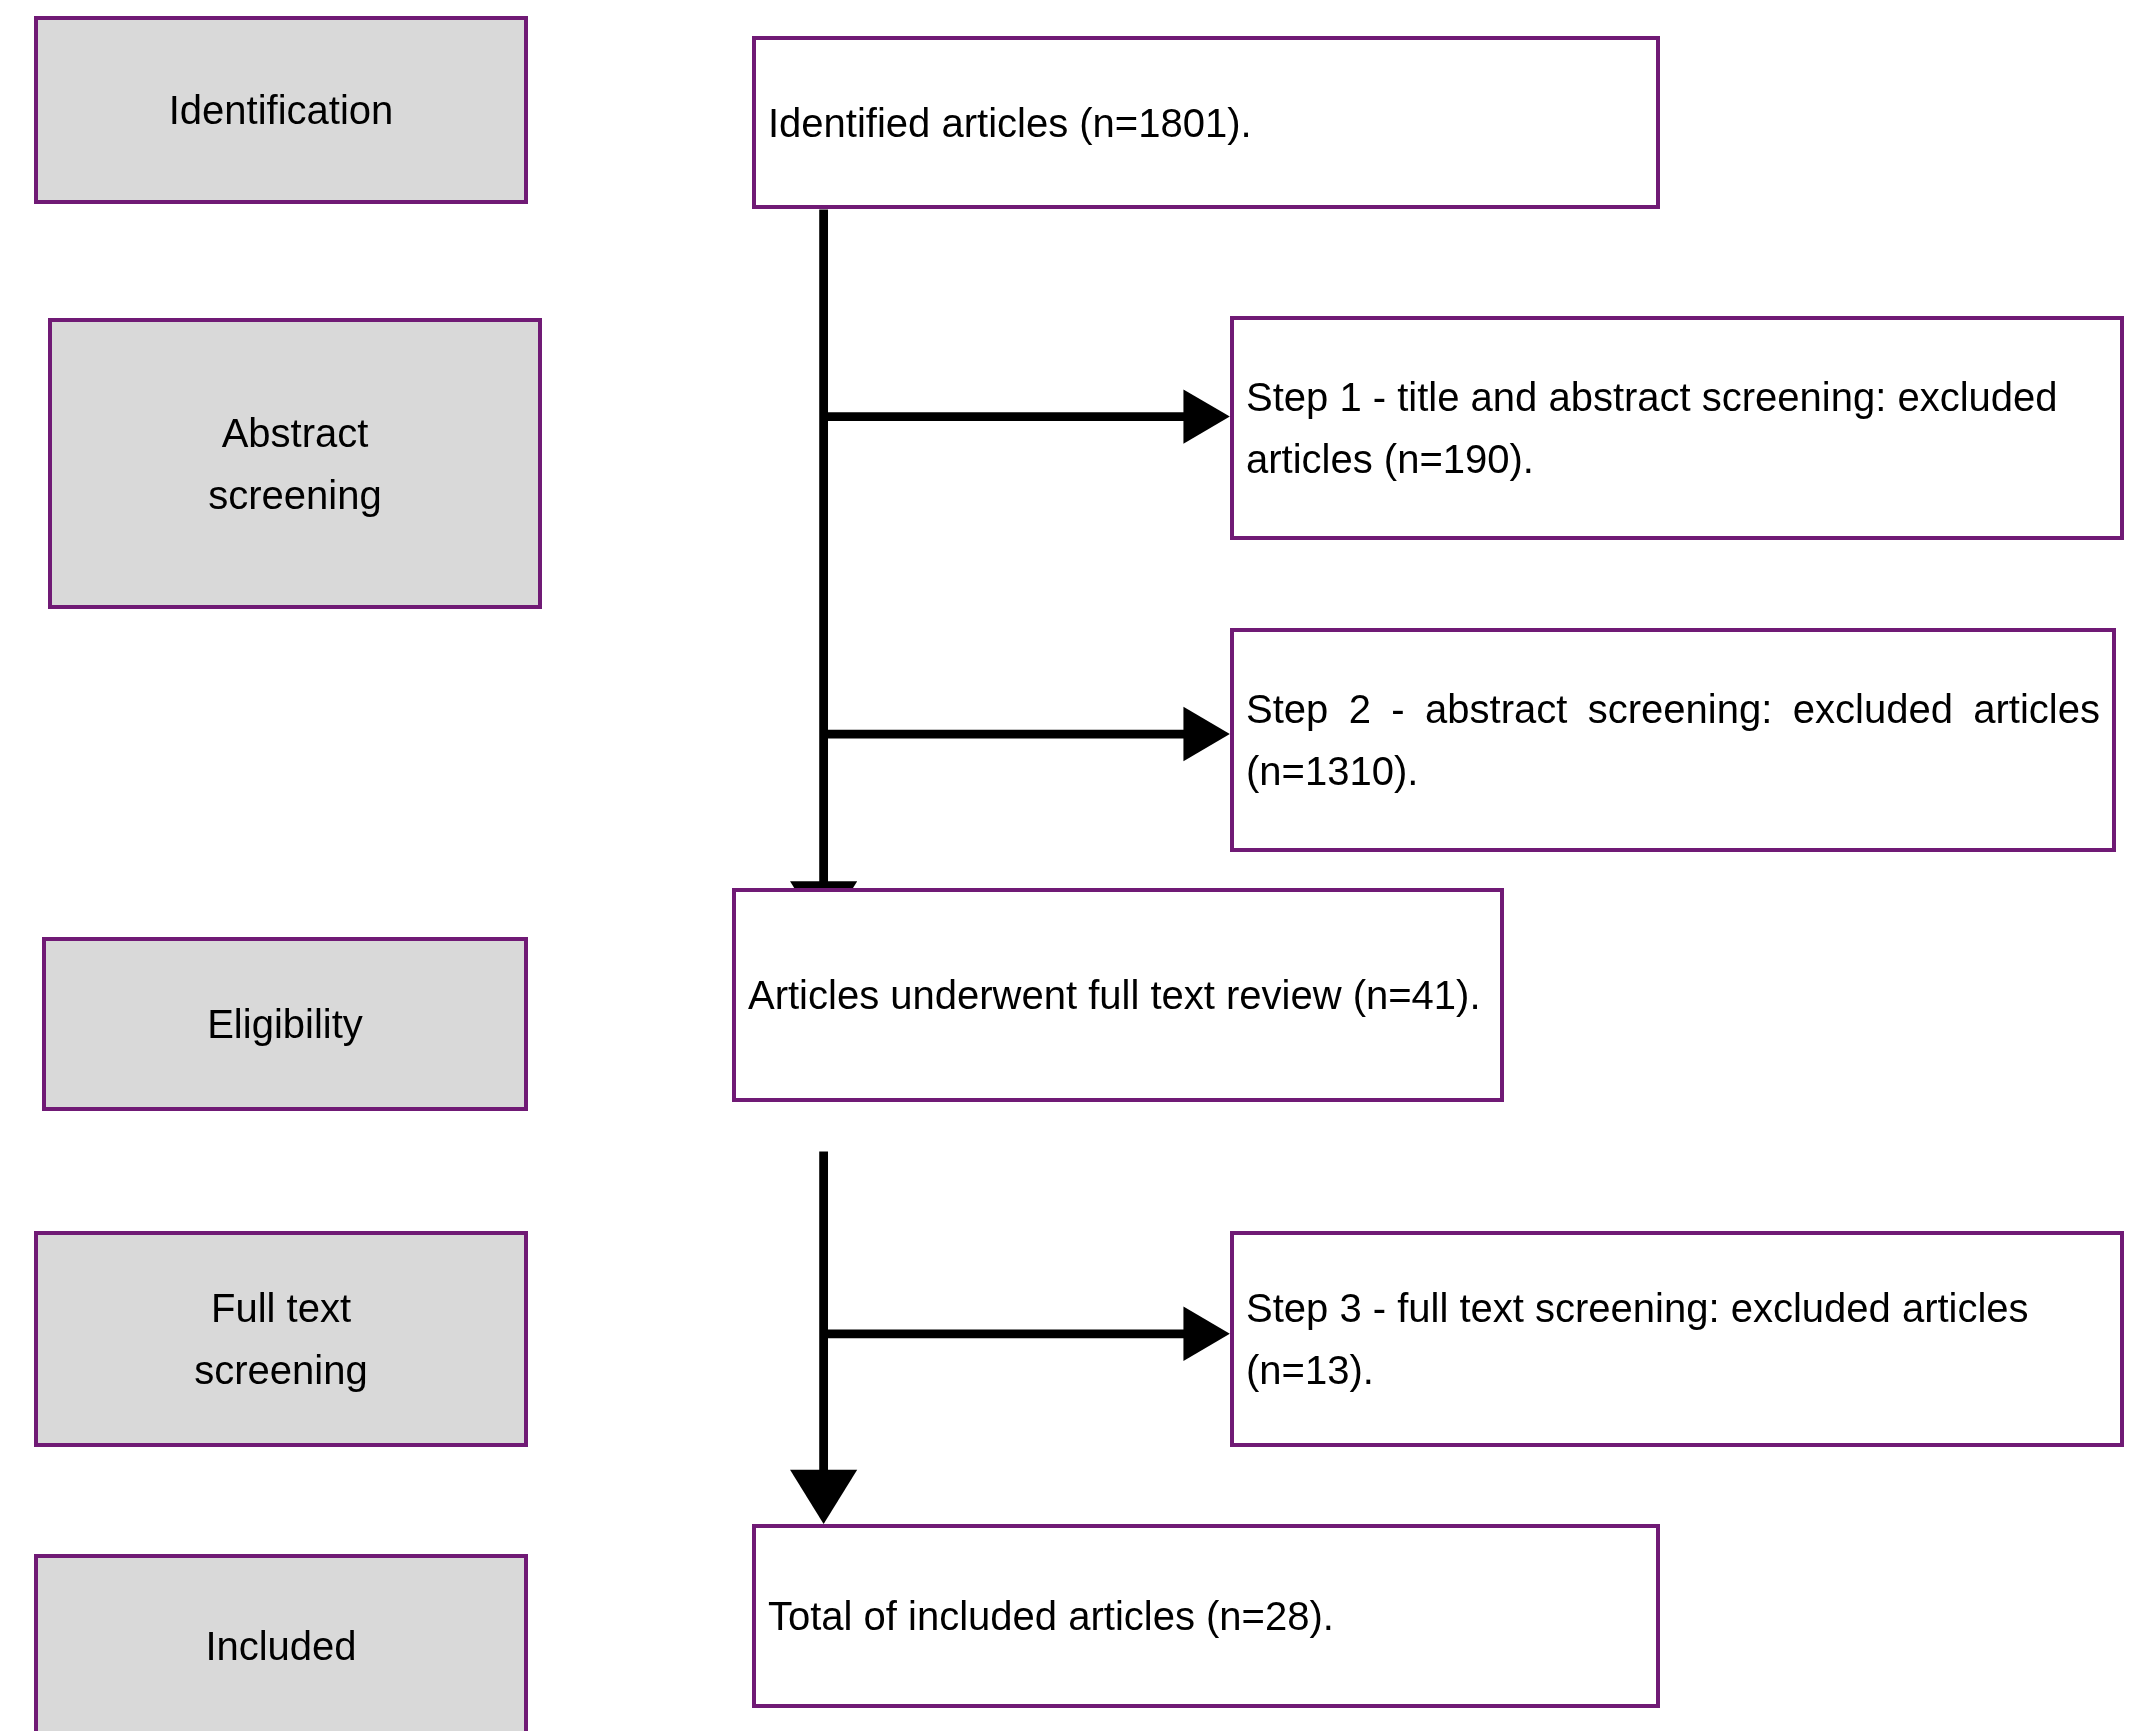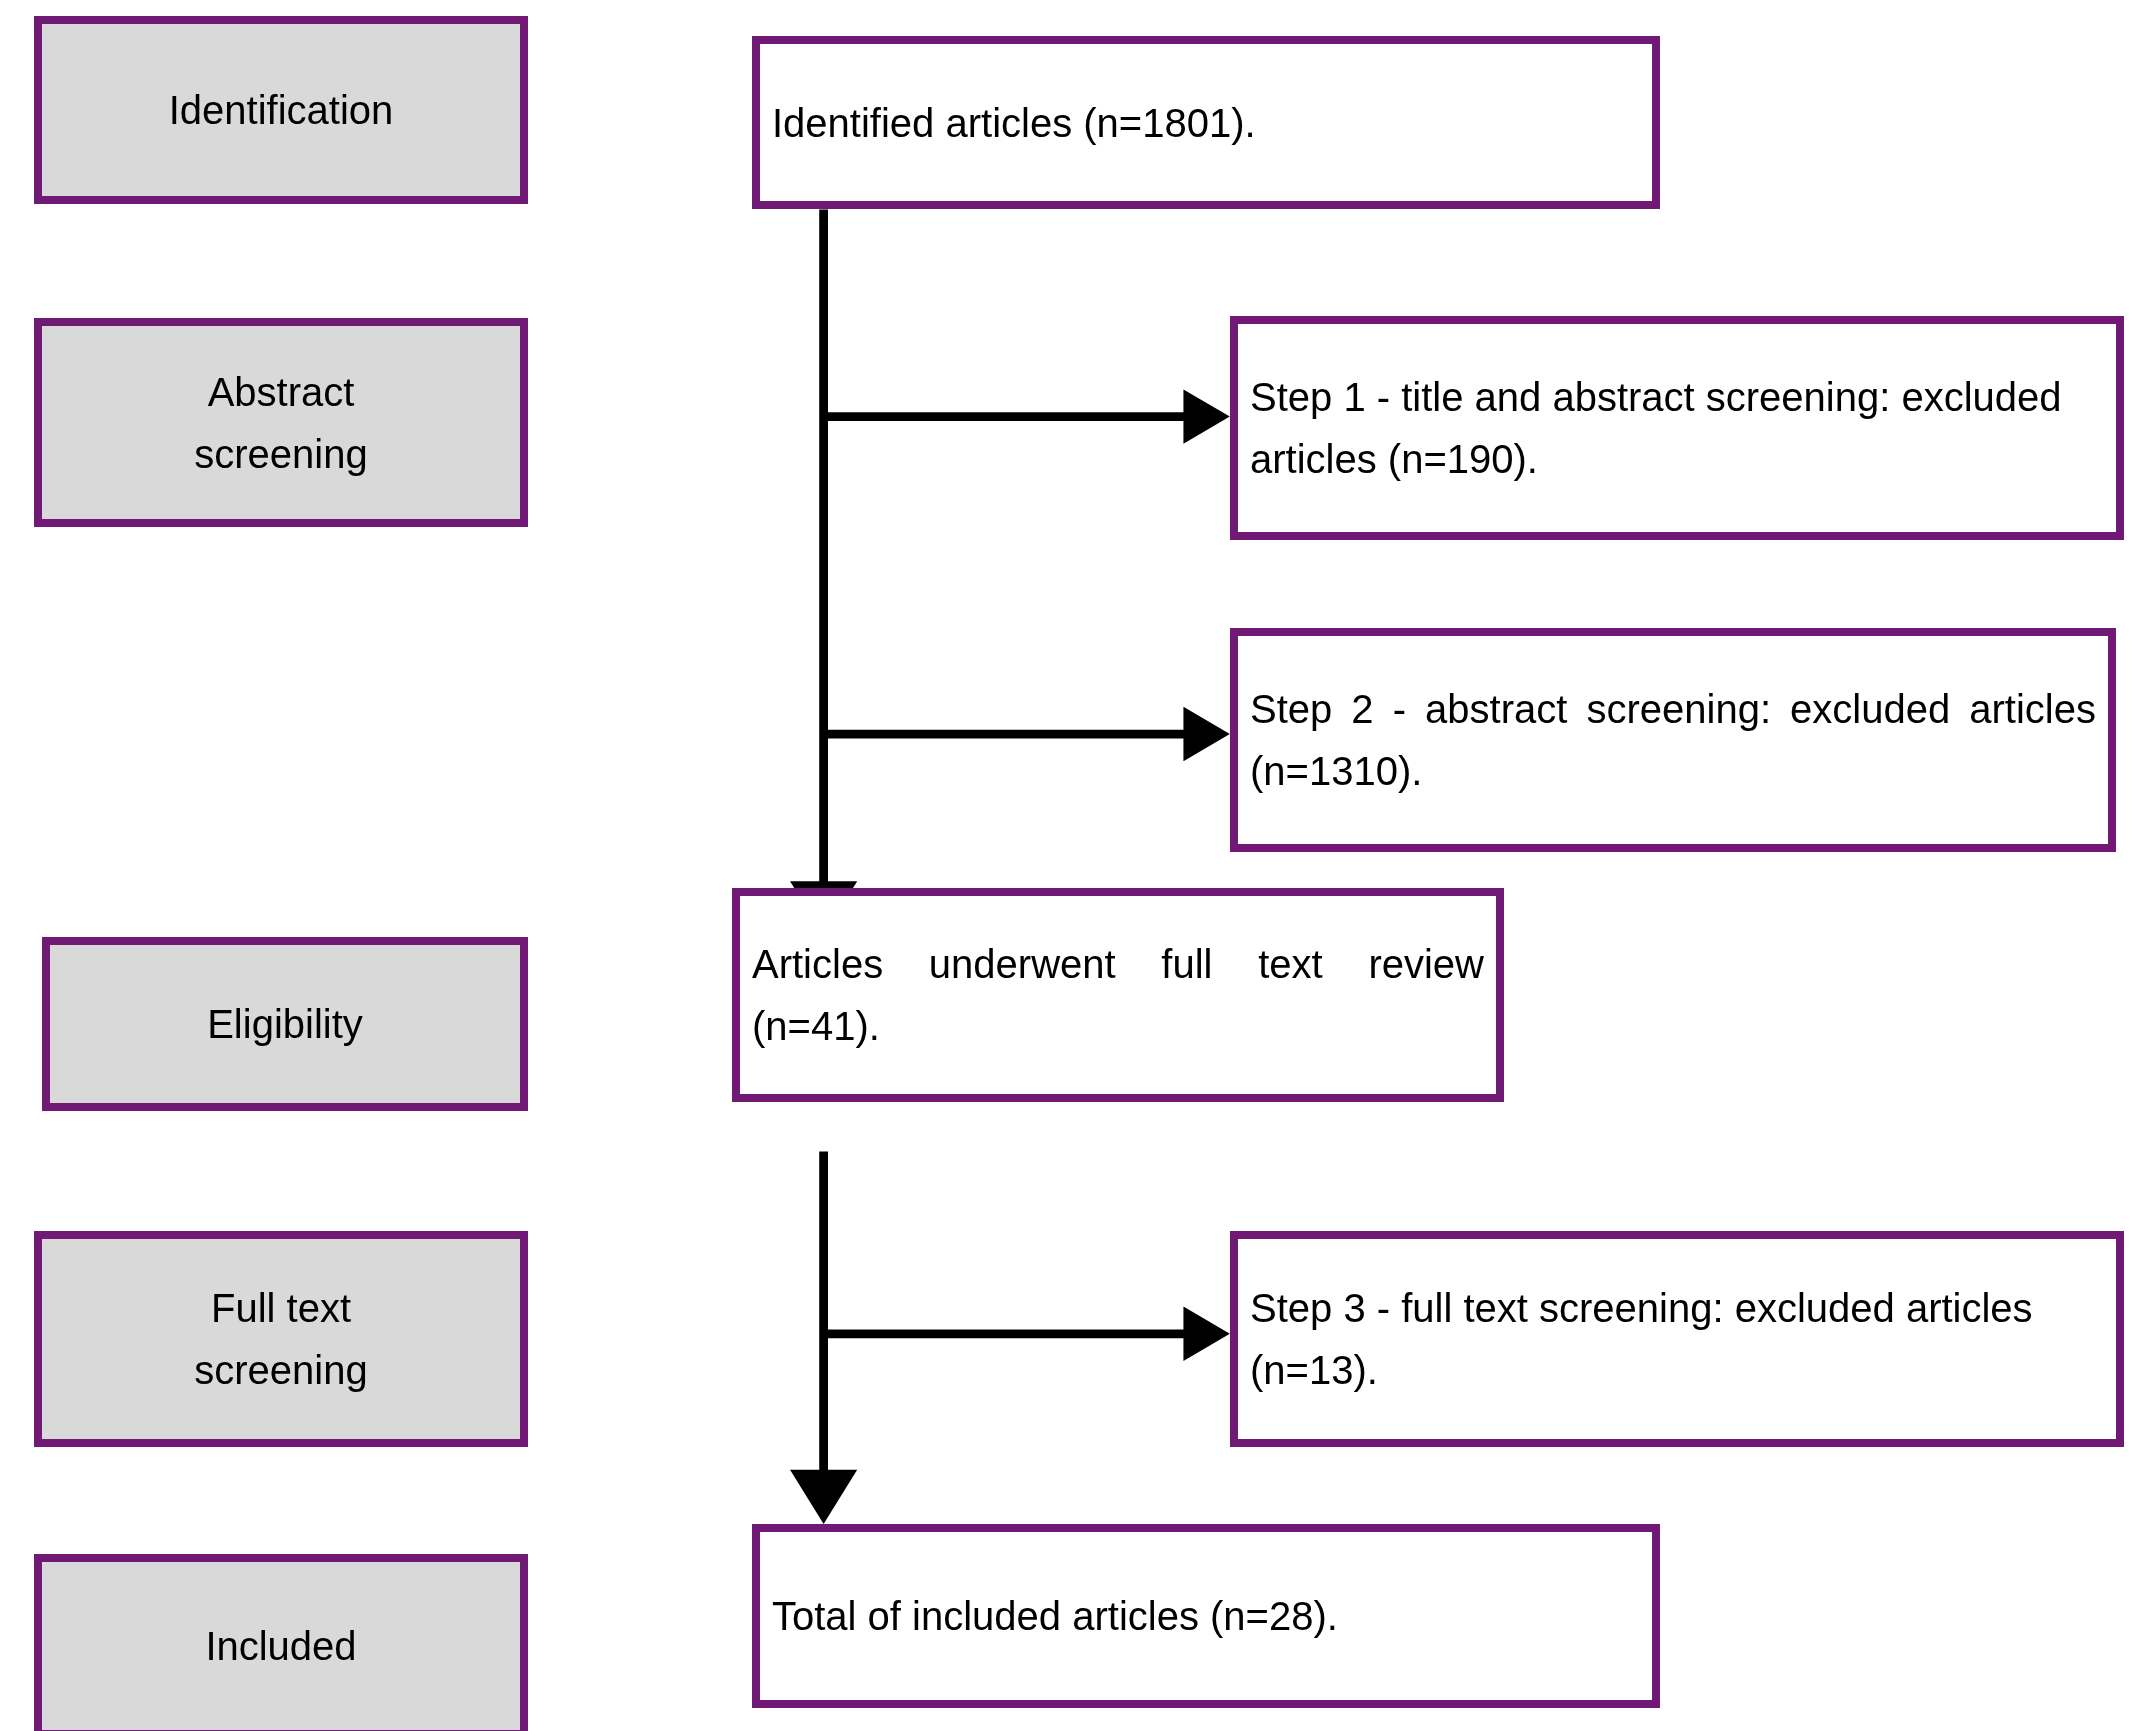--- a/index.html
+++ b/index.html
@@ -14,21 +14,21 @@
   #stage {
     position: relative;
     width: 2151px;
     height: 1732px;
     background: #ffffff;
     overflow: hidden;
   }
   .box {
     position: absolute;
     box-sizing: border-box;
-    border: 8px solid #701a75;
+    border: 4px solid #701a75;
     background: #ffffff;
     display: flex;
     align-items: center;
   }
   .box.stage-label {
     background: #d9d9d9;
     justify-content: center;
     text-align: center;
   }
   .box .txt {
@@ -92,21 +92,21 @@
     <g>
       <line x1="1030" y1="1668" x2="1494" y2="1668" stroke="#000000" stroke-width="11"></line>
       <polygon points="1538,1668 1480,1634 1480,1702" fill="#000000"></polygon>
     </g>
   </svg>
 
   <div class="box stage-label" style="left:34px; top:16px; width:494px; height:188px;">
     <div class="txt">Identification</div>
   </div>
 
-  <div class="box stage-label" style="left:34px; top:318px; width:494px; height:209px;">
+  <div class="box stage-label" style="left:48px; top:318px; width:494px; height:291px;">
     <div class="txt">Abstract
 screening</div>
   </div>
 
   <div class="box stage-label" style="left:42px; top:937px; width:486px; height:174px;">
     <div class="txt">Eligibility</div>
   </div>
 
   <div class="box stage-label" style="left:34px; top:1231px; width:494px; height:216px;">
     <div class="txt">Full text

